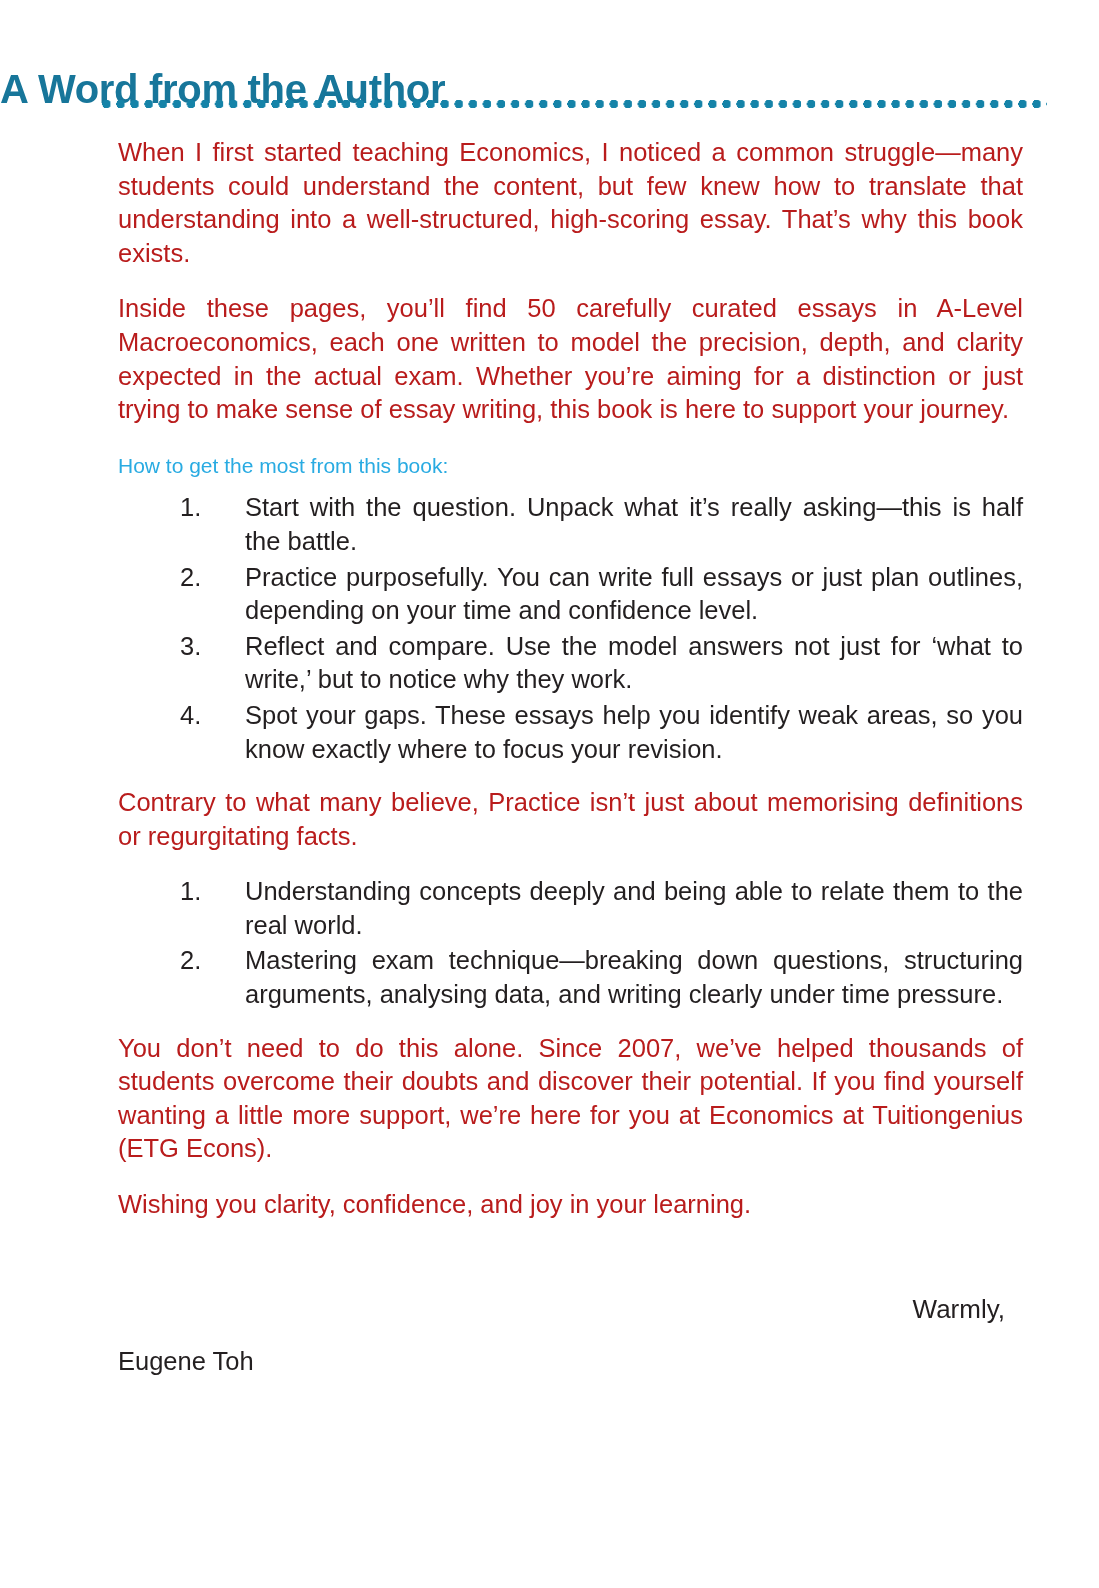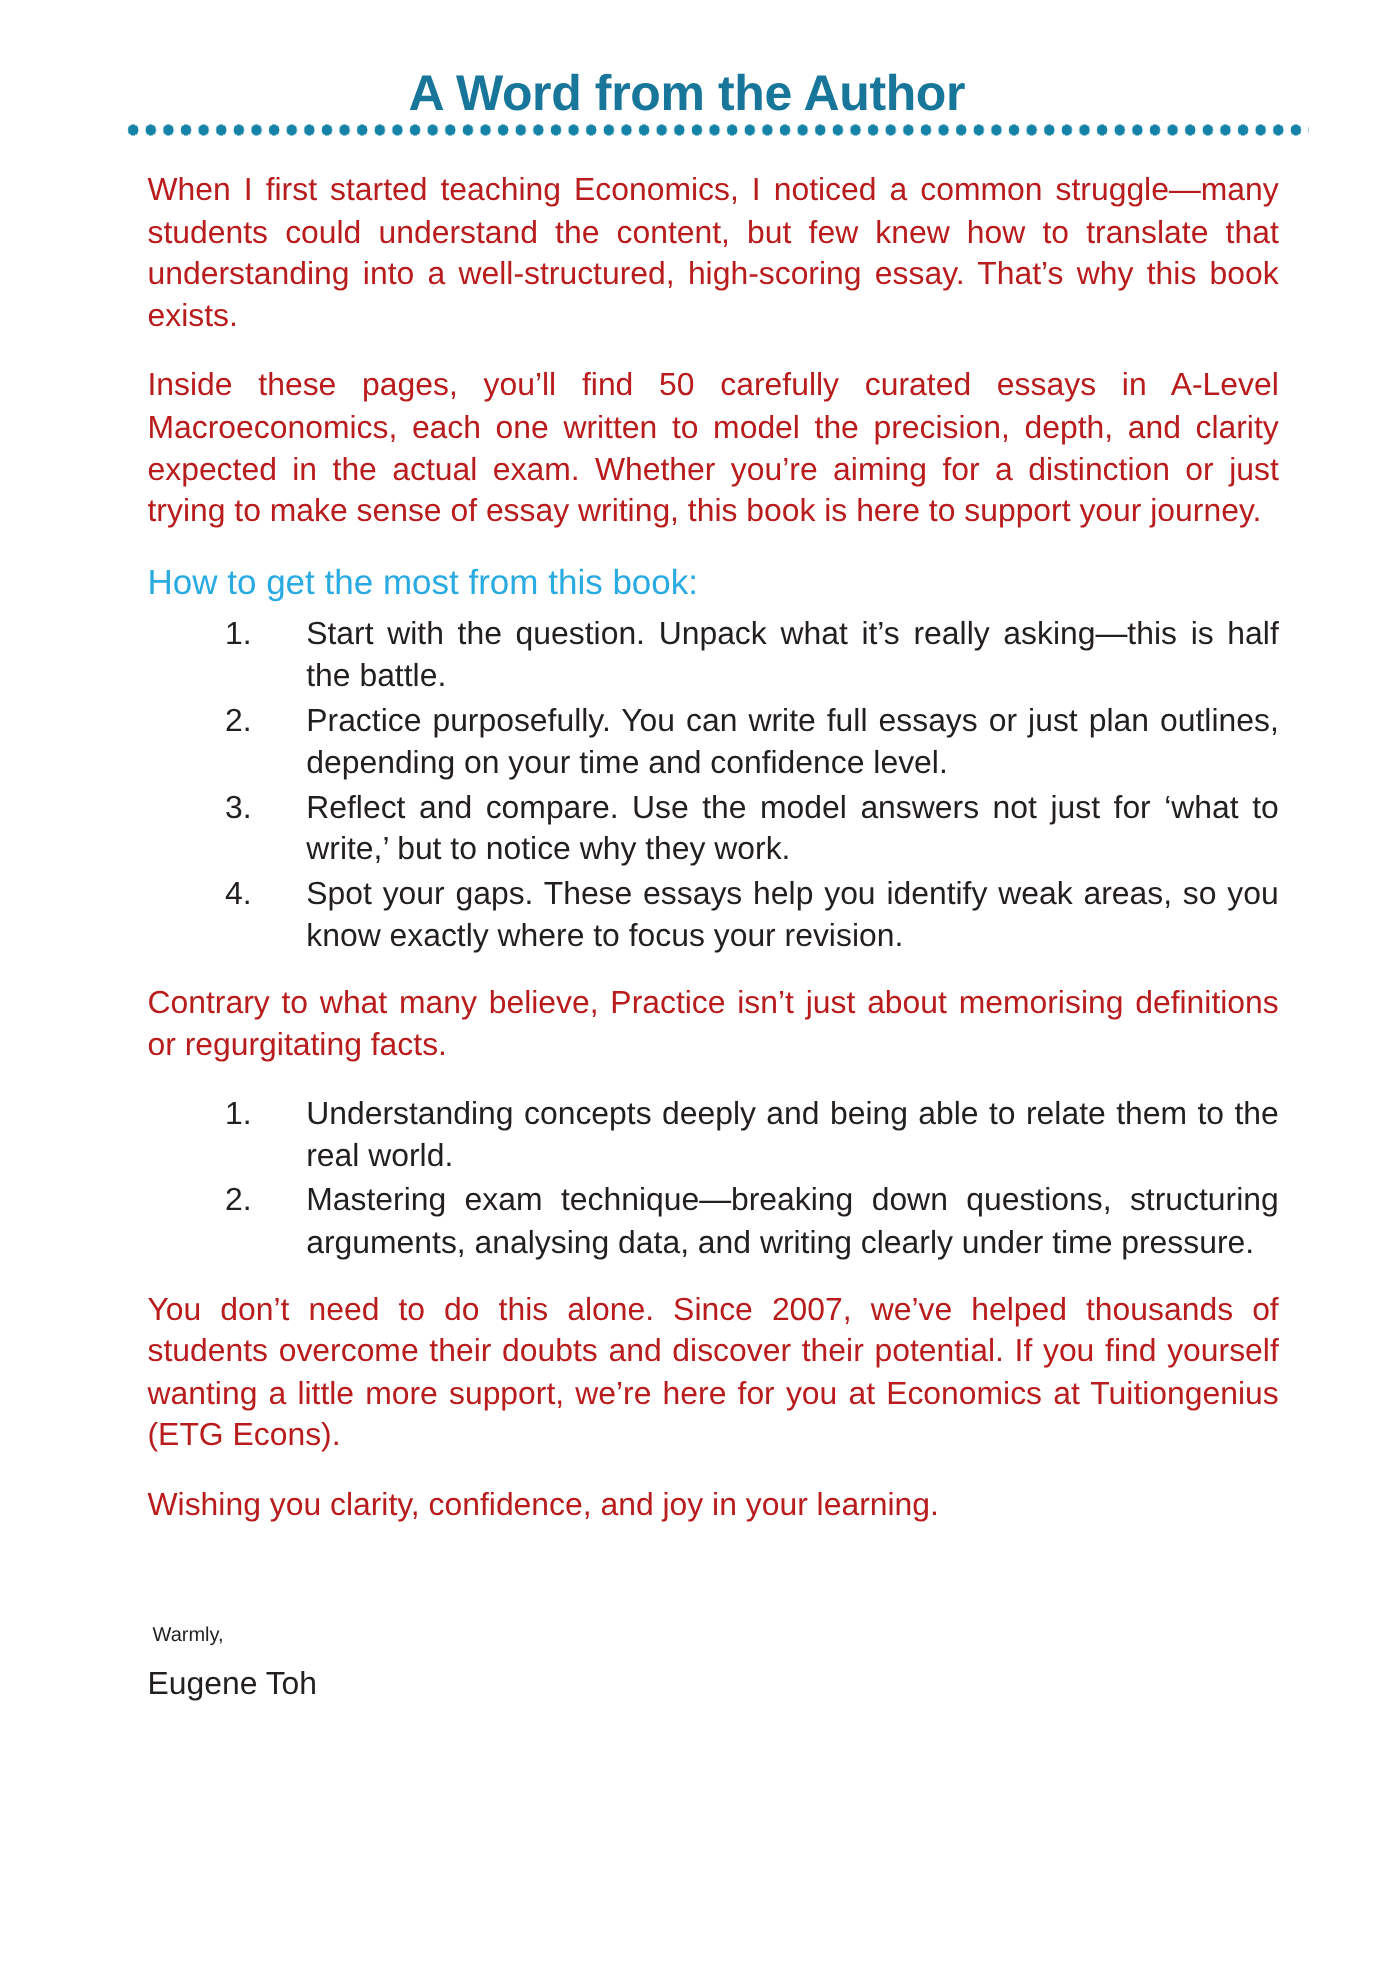--- a/index.html
+++ b/index.html
@@ -25,27 +25,27 @@
 
   
   .header {
     position: absolute;
     left: 0;
     top: 0;
     width: 1099px;
   }
 
   .page-title {
-    text-align: center;
+    text-align: left;
     font-size: 40px;
     font-weight: bold;
     letter-spacing: -0.3px;
     color: #17769A;
     margin: 0;
-    padding-top: 55px;
+    padding-top: 69px;
     line-height: 1.0;
     font-family: "Liberation Sans", sans-serif;
   }
 
   .dotted-rule {
     position: absolute;
     left: 101px;
     top: 98px;
     width: 946px;
     height: 12px;
@@ -67,21 +67,21 @@
     font-size: 25.5px;
     line-height: 33.6px;
     text-align: justify;
     text-justify: inter-word;
     font-weight: 400;
     color: #b91c1c;
   }
 
   h2.subheading {
     margin: 0 0 9px 0;
-    font-size: 28px;
+    font-size: 21px;
     line-height: 33.6px;
     font-weight: 400;
     color: #29ABE2;
     text-align: left;
   }
 
   ol.numbered {
     list-style: none;
     margin: 0 0 20px 0;
     padding: 0;
@@ -106,24 +106,24 @@
     color: #231f20;
   }
   ol.numbered > li .li-text {
     display: block;
   }
 
   .signature-block {
     margin-top: 70px;
   }
   .sign-line {
-    font-size: 16px;
+    font-size: 26px;
     line-height: 34px;
-    margin: 4px;
-    text-align: left;
+    margin: 18px;
+    text-align: right;
   }
   .sign-name {
     font-size: 25.5px;
     line-height: 34px;
     margin: 0;
     font-weight: normal;
     text-align: left;
   }
 </style>
 </head>

